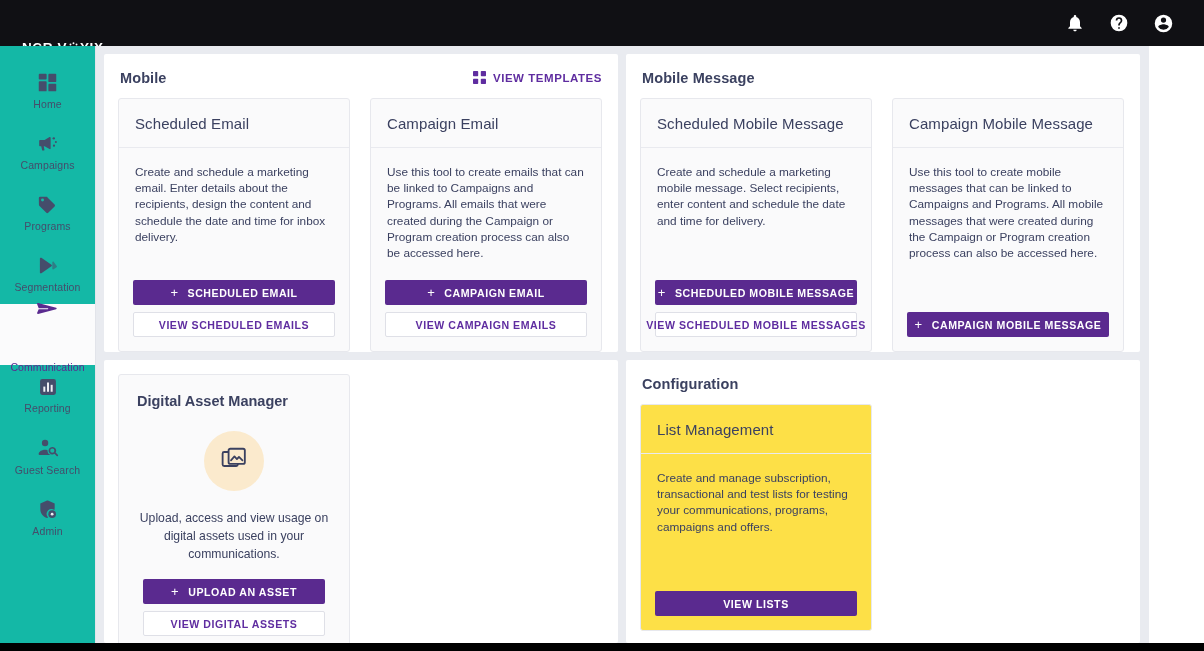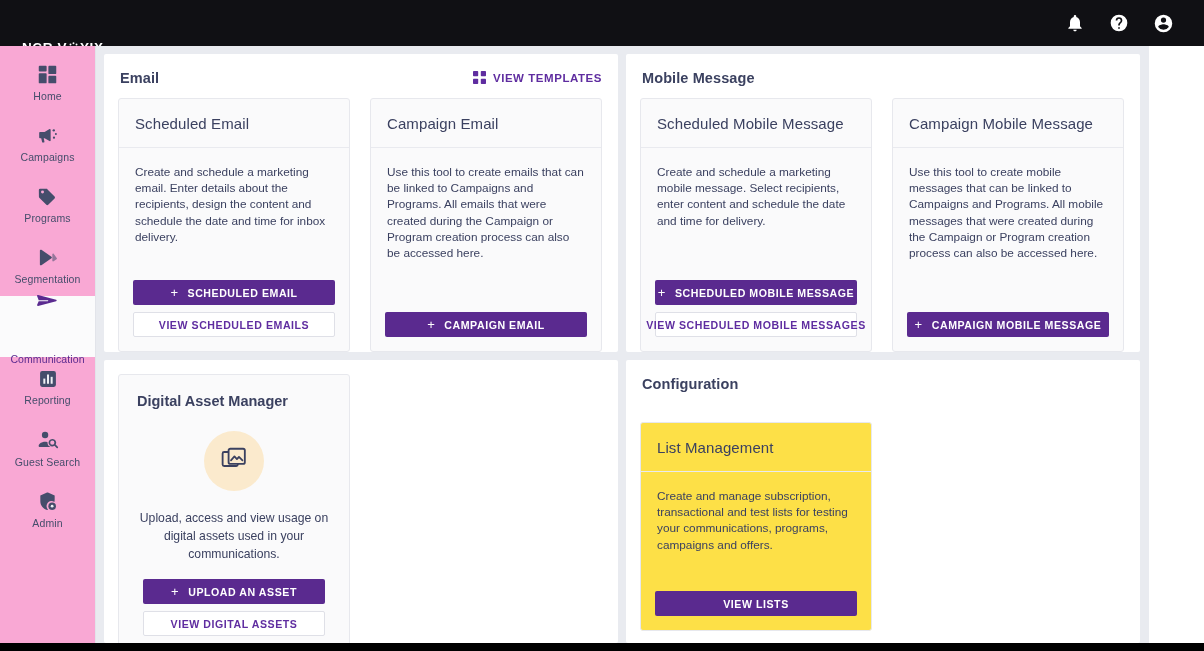--- a/index.html
+++ b/index.html
@@ -52,24 +52,24 @@
     display: flex;
     background: #eceef3;
     overflow: hidden;
     position: relative;
   }
 
   
   .sidebar {
     width: 96px;
     flex: 0 0 96px;
-    background: #f9a8d4;
-    display: flex;
-    flex-direction: column;
-    padding-top: 6px;
+    background: #14b8a6;
+    display: flex;
+    flex-direction: column;
+    padding-top: 14px;
     border-right: 1px solid #e2e4ea;
   }
   .nav-item {
     height: 61px;
     display: flex;
     flex-direction: column;
     align-items: center;
     justify-content: center;
     gap: 5px;
     cursor: pointer;
@@ -240,21 +240,21 @@
     line-height: 18px;
     color: #3b4160;
   }
   .dam-actions {
     padding: 16px 24px 18px 24px;
     display: flex;
     flex-direction: column;
     gap: 7px;
   }
 
-  .panel-lower { padding-bottom: 12px; gap: 18px; }
+  .panel-lower { padding-bottom: 12px; }
   .cfg-card {
     width: 232px;
     background: #fde047;
     border: 1px solid #e7e8ed;
     border-radius: 3px;
     display: flex;
     flex-direction: column;
     flex: 1;
   }
 
@@ -398,21 +398,21 @@
         <span class="nav-label">Admin</span>
       </div>
 
     </div>
 
     <div class="content">
       <div class="content-inner">
 
         <div class="panel">
           <div class="panel-head">
-            <div class="panel-title">Email</div>
+            <div class="panel-title">Mobile</div>
             <div class="panel-action">
               <span>
                 <svg width="13" height="13" viewBox="0 0 14 14" fill="#5f2da0">
                   <rect x="0" y="0" width="5.6" height="5.6" rx="0.8"></rect>
                   <rect x="8.4" y="0" width="5.6" height="5.6" rx="0.8"></rect>
                   <rect x="0" y="8.4" width="5.6" height="5.6" rx="0.8"></rect>
                   <rect x="8.4" y="8.4" width="5.6" height="5.6" rx="0.8"></rect>
                 </svg>
               </span>
               <span>VIEW TEMPLATES</span>
@@ -434,20 +434,23 @@
               </div>
             </div>
 
             <div class="card">
               <div class="card-head">Campaign Email</div>
               <div class="card-body">Use this tool to create emails that can be linked to Campaigns and Programs. All emails that were created during the Campaign or Program creation process can also be accessed here.</div>
               <div class="card-actions">
                 <div class="btn btn-primary">
                   <span class="plus">+</span>
                   <span>CAMPAIGN EMAIL</span>
+                </div>
+                <div class="btn btn-outline">
+                  <span>VIEW CAMPAIGN EMAILS</span>
                 </div>
               </div>
             </div>
 
           </div>
         </div>
 
         <div class="panel">
           <div class="panel-head">
             <div class="panel-title">Mobile Message</div>

